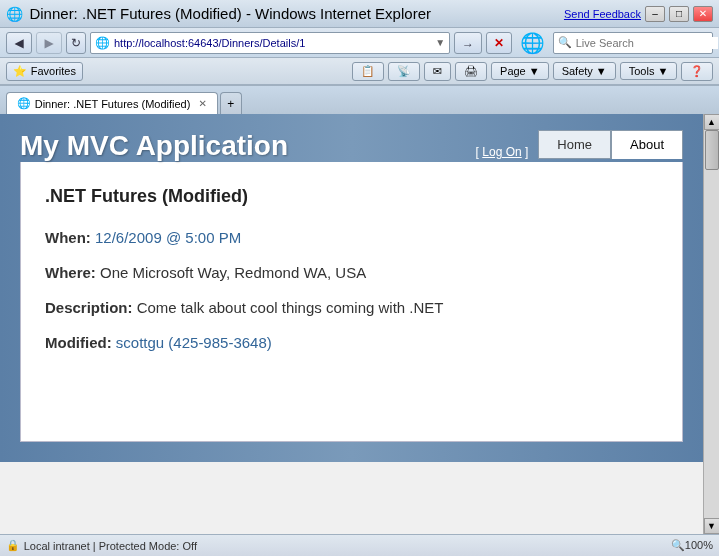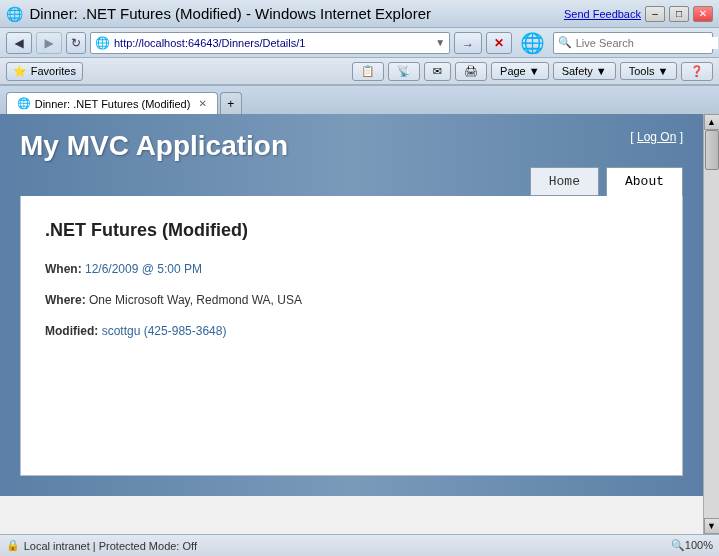--- a/index.html
+++ b/index.html
@@ -94,38 +94,38 @@
     
     .page-content { flex: 1; overflow: hidden; }
 
     
     .app-header {
       background: linear-gradient(to right, #5b7fa6, #7a9aba, #5b7fa6);
       padding: 16px 20px 0 20px;
       display: flex; align-items: flex-start; justify-content: space-between;
     }
     .app-title { font-size: 28px; font-weight: bold; color: white; text-shadow: 1px 1px 2px rgba(0,0,0,0.3); }
-    .header-right { display: flex; flex-direction: column; align-items: flex-end; gap: 10px; }
+    .header-right { display: flex; align-items: flex-end; gap: 10px; }
     .login-link { color: white; font-size: 12px; cursor: pointer; }
     .login-bracket { color: white; }
-    .nav-tabs { display: flex; gap: 7px; margin-top: 13px; font-family: Liberation Mono, monospace; }
+    .nav-tabs { display: flex; gap: 0; margin-top: 0; }
     .nav-tab {
       padding: 6px 18px; background: #e8eef4; border: 1px solid #8899aa;
       cursor: pointer; font-size: 13px; color: #333; font-weight: normal;
     }
     .nav-tab.active { background: white; border-bottom: none; color: #000; }
 
     
     .content-panel {
       background: white; margin: 0 20px 16px 20px;
       border: 1px solid #bbc; border-top: none;
       padding: 24px 24px; min-height: 280px;
     }
     .dinner-title { font-size: 18px; font-weight: bold; color: #222; margin-bottom: 20px; }
-    .detail-row { margin-bottom: 14px; font-size: 12px; color: #333; line-height: 1.4; }
+    .detail-row { margin-bottom: 14px; font-size: 15px; color: #333; line-height: 1.4; }
     .detail-label { font-weight: bold; }
     .detail-value { color: #333; }
     .detail-value.when { color: #336699; }
     .detail-value.where { color: #333; }
     .detail-value.organizer { color: #336699; }
     .action-links { margin-top: 18px; }
     .action-link { color: #0000cc; text-decoration: underline; cursor: pointer; font-size: 13px; }
     .link-separator { color: #666; margin: 0 6px; }
 
     
@@ -240,20 +240,24 @@
         <div class="detail-row">
           <span class="detail-label">When:</span>
           <span class="detail-value when">12/6/2009 @ 5:00 PM</span>
         </div>
 
         <div class="detail-row">
           <span class="detail-label">Where:</span>
           <span class="detail-value where">One Microsoft Way, Redmond WA, USA</span>
         </div>
 
+        <div class="detail-row">
+          <span class="detail-label">Description:</span>
+          <span class="detail-value">Come talk about cool things coming with .NET</span>
+        </div>
 
         <div class="detail-row">
           <span class="detail-label">Modified:</span>
           <span class="detail-value organizer">scottgu (425-985-3648)</span>
         </div>
 
       </div>
     </div>
   </div>
 

